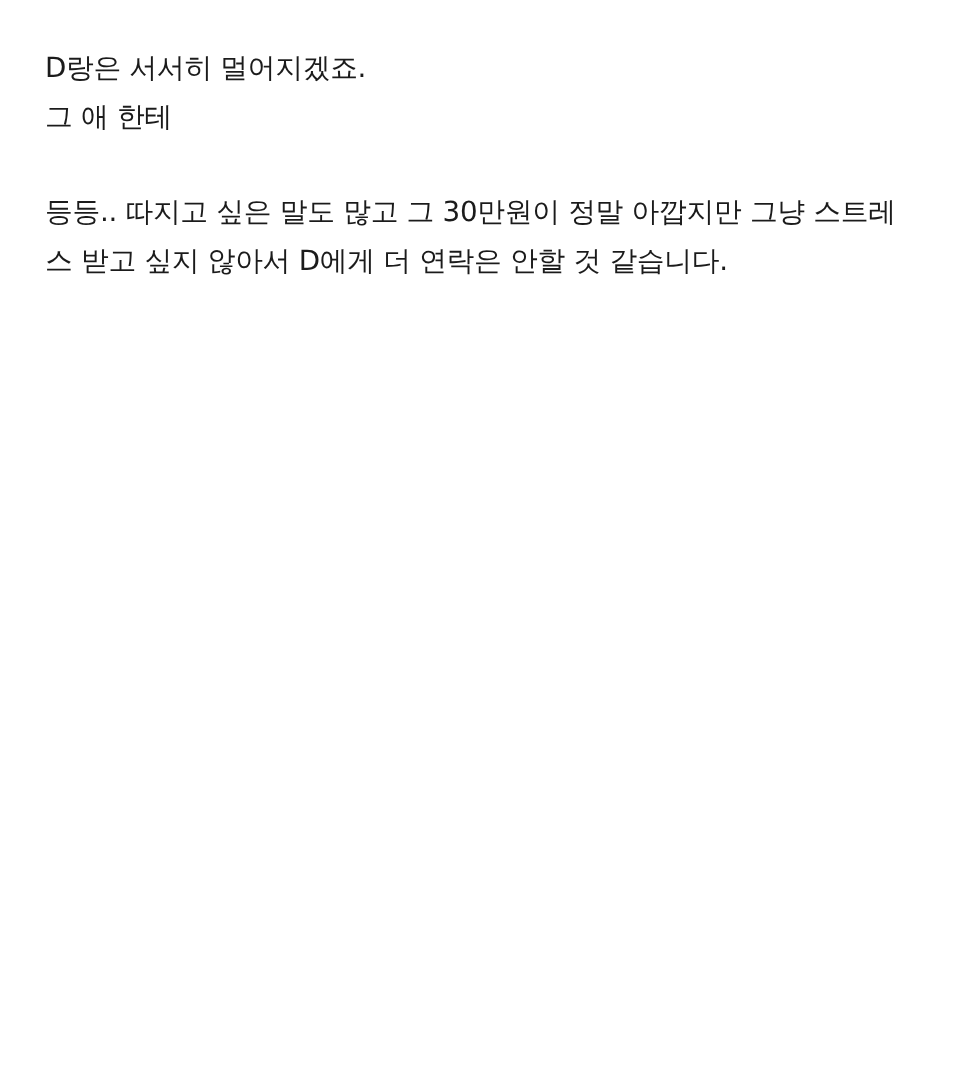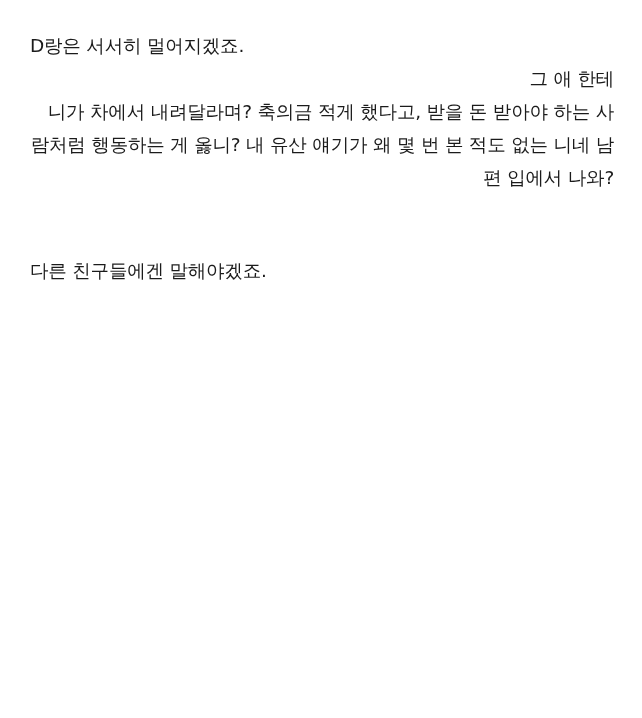--- a/index.html
+++ b/index.html
@@ -28,21 +28,20 @@
     letter-spacing: -0.2px;
     color: #1b1b1b;
     word-break: break-all;
   }
   .para {
     margin: 0;
     white-space: pre-wrap;
   }
   .para + .para {
     margin-top: 0;
-    text-align: right;
   }
   .gap {
     height: 30px;
   }
   
   .seam-block {
     position: relative;
   }
   .ghost-line {
     position: absolute;
@@ -72,24 +71,23 @@
   }
 </style>
 </head>
 <body>
 
 <div class="page">
   <div class="text-body">
 
     <p class="para">D랑은 서서히 멀어지겠죠.</p>
     <p class="para">그 애 한테</p>
-    <p class="para">니가 차에서 내려달라며? 축의금 적게 했다고, 받을 돈 받아야 하는 사람처럼 행동하는 게 옳니? 내 유산 얘기가 왜 몇 번 본 적도 없는 니네 남편 입에서 나와?</p>
 
     <div class="gap"></div>
 
+    <p class="para">등등.. 따지고 싶은 말도 많고 그 30만원이 정말 아깝지만 그냥 스트레스 받고 싶지 않아서 D에게 더 연락은 안할 것 같습니다.</p>
 
     <div class="gap"></div>
 
-    <p class="para">다른 친구들에겐 말해야겠죠.</p>
 
 
   </div>
 </div>
 
 </body></html>

